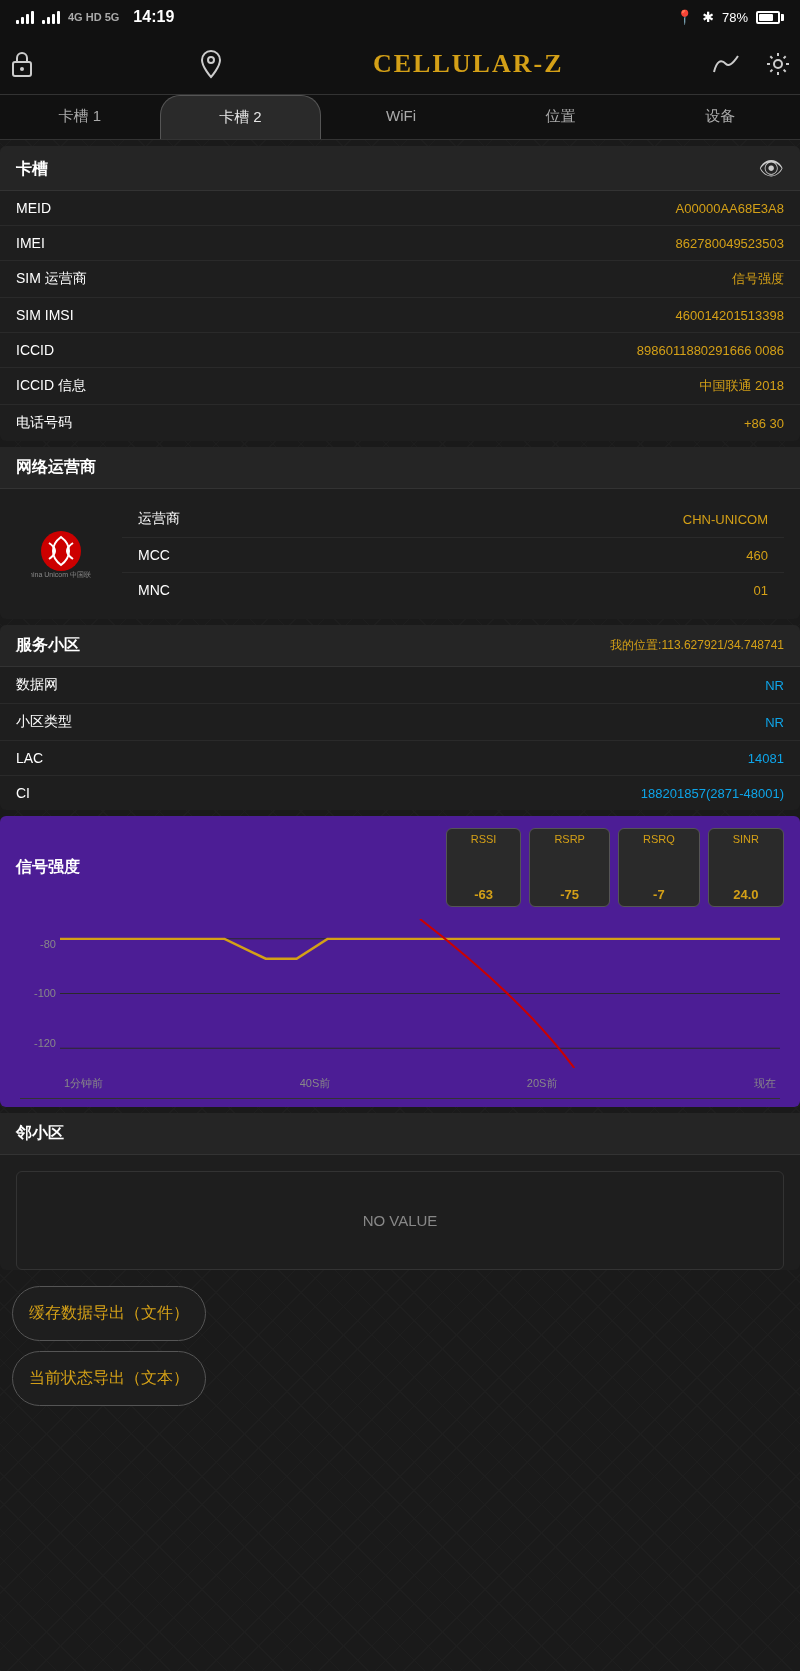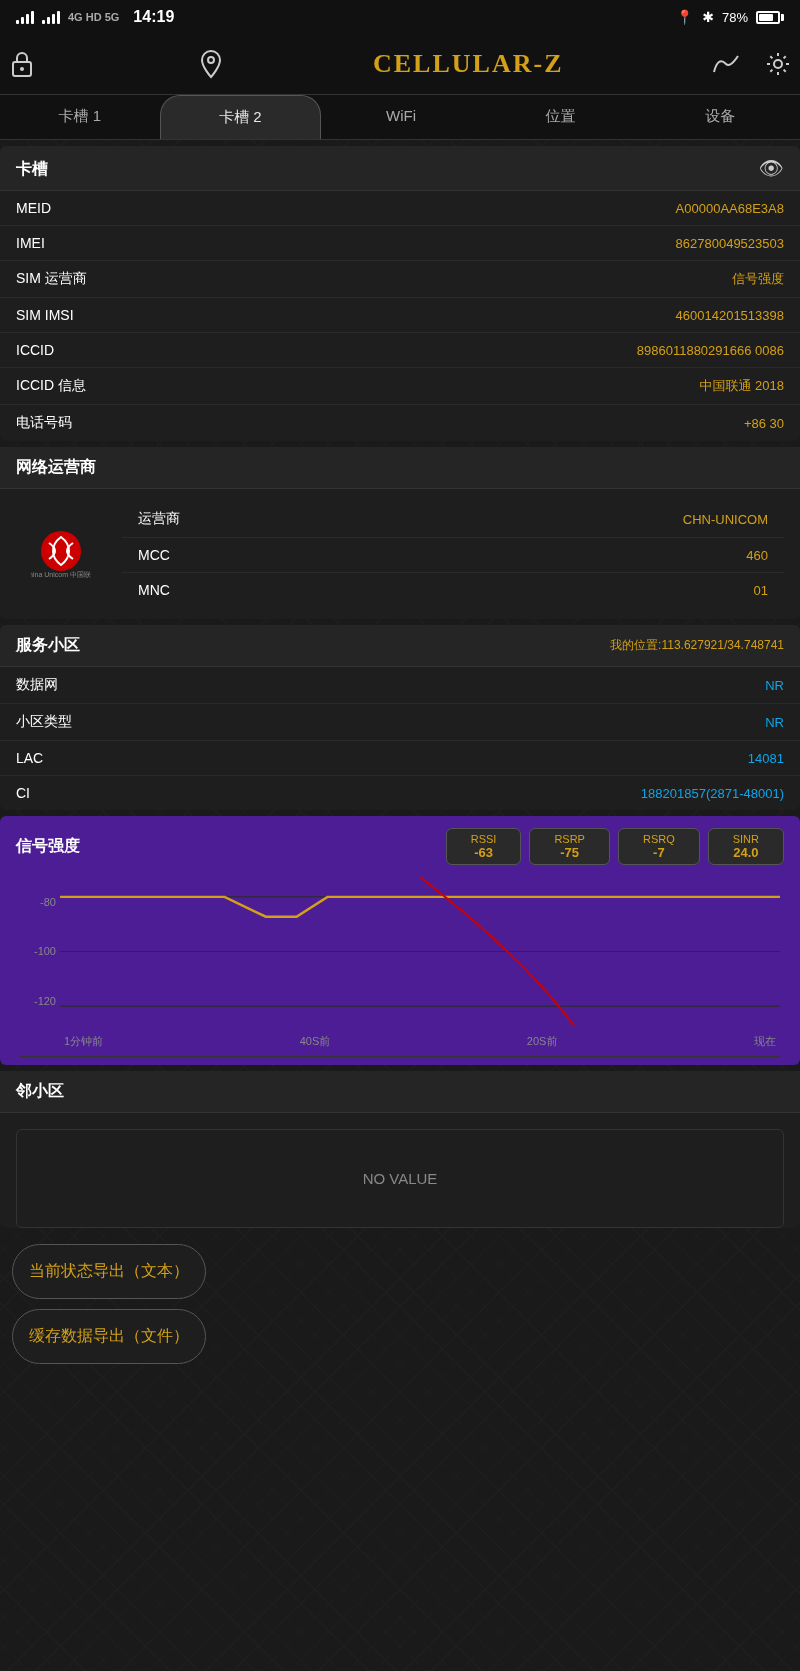--- a/index.html
+++ b/index.html
@@ -274,20 +274,21 @@
       font-size: 12px;
     }
     .badge-label {
       color: #d4a017;
       font-size: 11px;
     }
     .badge-value {
       color: #d4a017;
       font-size: 13px;
       font-weight: bold;
+      margin-top: 42px;
     }
 
     
     .chart-area {
       margin: 0 20px;
       height: 180px;
       position: relative;
       border-bottom: 1px solid #333;
     }
     .chart-line-container {
@@ -580,18 +581,18 @@
 
   <div class="neighbor-section">
     <div class="section-header">
       <span class="section-title">邻小区</span>
     </div>
     <div class="no-value-box">
       <span>NO VALUE</span>
     </div>
   </div>
 
+  <button class="export-btn">缓存数据导出（文件）</button>
   <button class="export-btn">当前状态导出（文本）</button>
-  <button class="export-btn">缓存数据导出（文件）</button>
 
   <div style="height: 30px;"></div>
 
 </div>
 
 </body></html>

